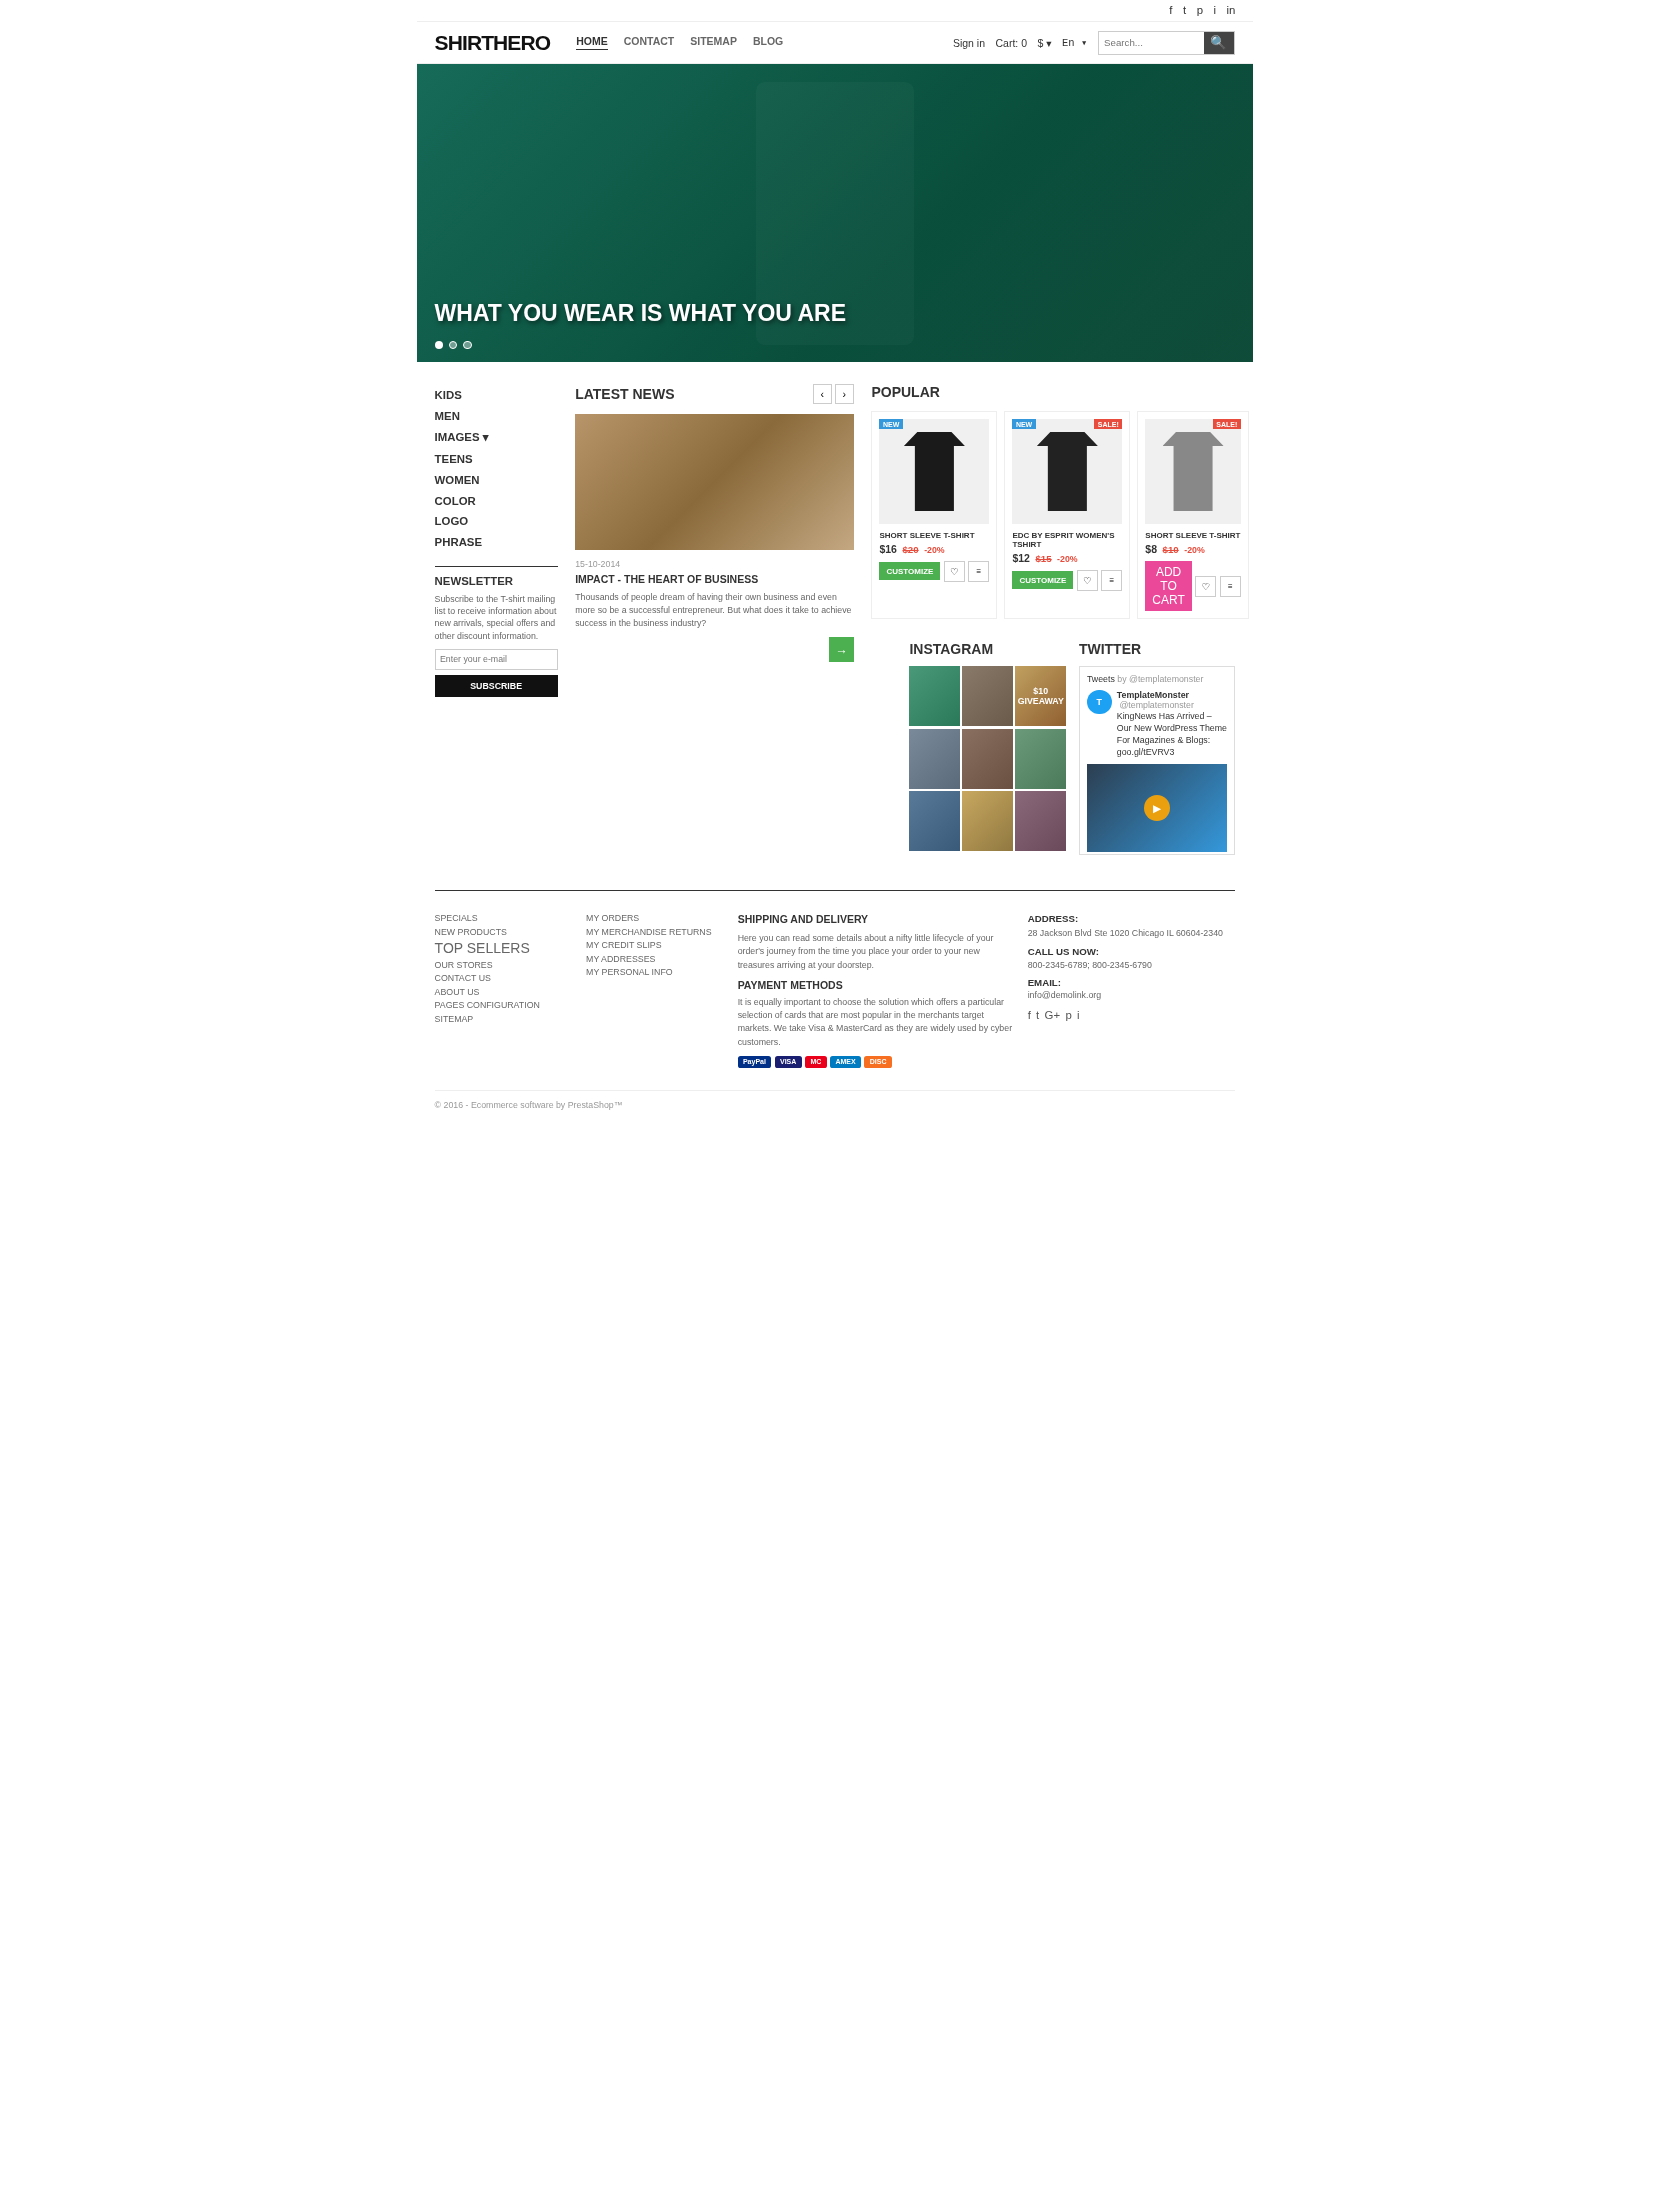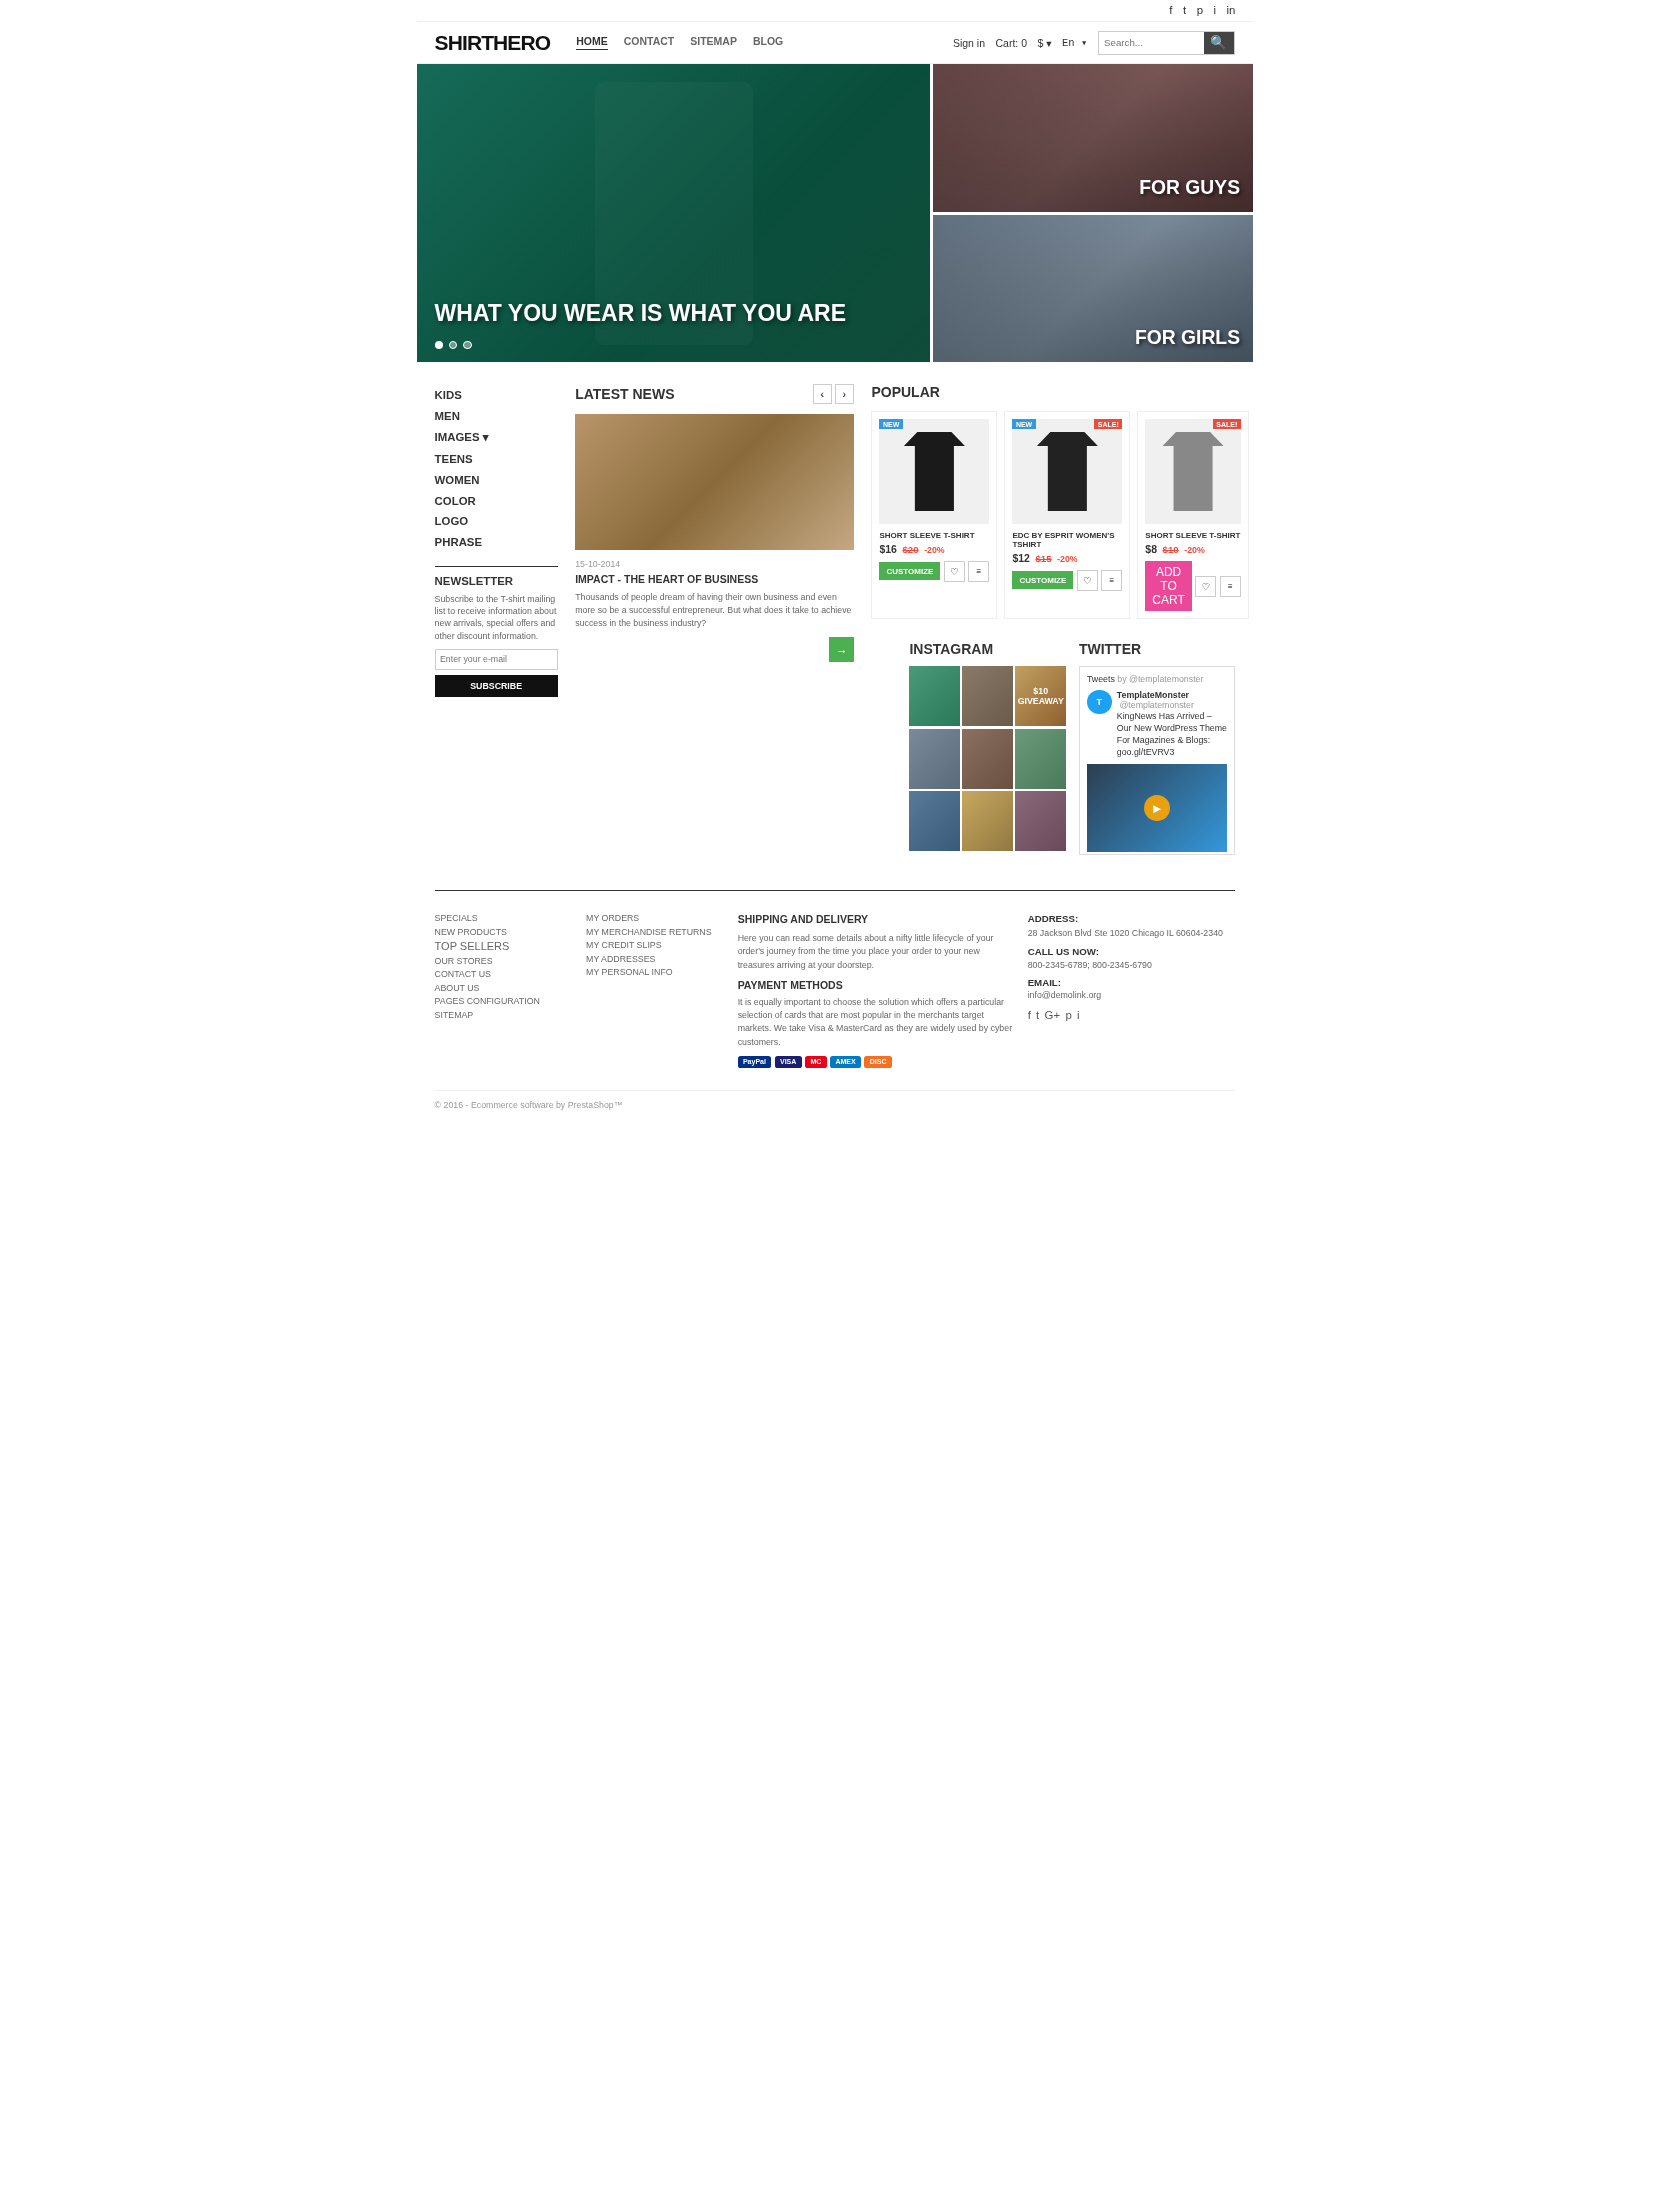--- a/index.html
+++ b/index.html
@@ -43,30 +43,20 @@
     <div style="position:absolute;inset:0;display:flex;align-items:center;justify-content:center;opacity:0.3;">
       <div style="width:158px;height:263px;background:rgba(255,255,255,0.1);border-radius:8.8px;"></div>
     </div>
     <div style="position:absolute;bottom:35px;left:17.6px;">
       <h1 style="color:#fff;font-size:23px;font-weight:900;text-transform:uppercase;line-height:1.2;text-shadow:1.8px 1.8px 5.3px rgba(0,0,0,0.6);">WHAT YOU WEAR IS WHAT YOU ARE</h1>
     </div>
     <div style="position:absolute;bottom:13px;left:17.6px;display:flex;gap:5.3px;">
       <span style="width:8.8px;height:8.8px;border-radius:50%;background:#fff;display:inline-block;"></span>
       <span style="width:8.8px;height:8.8px;border-radius:50%;background:rgba(255,255,255,0.4);border:0.9px solid #fff;display:inline-block;"></span>
       <span style="width:8.8px;height:8.8px;border-radius:50%;background:rgba(255,255,255,0.4);border:0.9px solid #fff;display:inline-block;"></span>
-    </div>
-  </div>
-  <div style="display:flex;flex-direction:column;gap:2.6px;width:320px;">
-    <div style="flex:1;background:linear-gradient(135deg,#6a5050,#8a6a6a,#5a4040);min-height:147px;display:flex;align-items:flex-end;justify-content:flex-end;padding:13px;position:relative;overflow:hidden;">
-      <div style="position:absolute;inset:0;background:linear-gradient(180deg,rgba(80,40,40,0.3),rgba(40,20,20,0.5));"></div>
-      <span style="color:#fff;font-size:19.3px;font-weight:900;text-transform:uppercase;text-shadow:1.8px 1.8px 4.4px rgba(0,0,0,0.7);position:relative;z-index:1;">FOR GUYS</span>
-    </div>
-    <div style="flex:1;background:linear-gradient(135deg,#6a7a8a,#8a9aaa,#5a6a7a);min-height:147px;display:flex;align-items:flex-end;justify-content:flex-end;padding:13px;position:relative;overflow:hidden;">
-      <div style="position:absolute;inset:0;background:linear-gradient(180deg,rgba(60,70,80,0.2),rgba(40,50,60,0.5));"></div>
-      <span style="color:#fff;font-size:19.3px;font-weight:900;text-transform:uppercase;text-shadow:1.8px 1.8px 4.4px rgba(0,0,0,0.7);position:relative;z-index:1;">FOR GIRLS</span>
     </div>
   </div>
 </div>
 
 <div style="display:flex;gap:17.6px;padding:0 17.6px;">
 
   <div style="width:123px;flex-shrink:0;">
     <ul style="list-style:none;margin-bottom:13px;">
       <li style="padding:4.4px 0;font-size:11.4px;font-weight:700;text-transform:uppercase;cursor:pointer;">KIDS</li>
       <li style="padding:4.4px 0;font-size:11.4px;font-weight:700;text-transform:uppercase;cursor:pointer;">MEN</li>
@@ -222,21 +212,21 @@
   </div>
 </div>
 
 <div style="margin-top:35px;">
   <hr style="border:none;border-top:1.8px solid #333;margin:0 17.6px;">
   <div style="display:flex;gap:13px;padding:22px 17.6px;">
 
     <div style="flex:1;">
       <a style="display:block;font-size:8.8px;color:#666;text-decoration:none;text-transform:uppercase;margin-bottom:3.5px;cursor:pointer;">SPECIALS</a>
       <a style="display:block;font-size:8.8px;color:#666;text-decoration:none;text-transform:uppercase;margin-bottom:3.5px;cursor:pointer;">NEW PRODUCTS</a>
-      <a style="display:block;font-size:11px;color:#666;text-decoration:none;text-transform:uppercase;margin-bottom:3.5px;cursor:pointer;">TOP SELLERS</a>
+      <a style="display:block;font-size:14px;color:#666;text-decoration:none;text-transform:uppercase;margin-bottom:3.5px;cursor:pointer;">TOP SELLERS</a>
       <a style="display:block;font-size:8.8px;color:#666;text-decoration:none;text-transform:uppercase;margin-bottom:3.5px;cursor:pointer;">OUR STORES</a>
       <a style="display:block;font-size:8.8px;color:#666;text-decoration:none;text-transform:uppercase;margin-bottom:3.5px;cursor:pointer;">CONTACT US</a>
       <a style="display:block;font-size:8.8px;color:#666;text-decoration:none;text-transform:uppercase;margin-bottom:3.5px;cursor:pointer;">ABOUT US</a>
       <a style="display:block;font-size:8.8px;color:#666;text-decoration:none;text-transform:uppercase;margin-bottom:3.5px;cursor:pointer;">PAGES CONFIGURATION</a>
       <a style="display:block;font-size:8.8px;color:#666;text-decoration:none;text-transform:uppercase;margin-bottom:3.5px;cursor:pointer;">SITEMAP</a>
     </div>
 
     <div style="flex:1;">
       <a style="display:block;font-size:8.8px;color:#666;text-decoration:none;text-transform:uppercase;margin-bottom:3.5px;cursor:pointer;">MY ORDERS</a>
       <a style="display:block;font-size:8.8px;color:#666;text-decoration:none;text-transform:uppercase;margin-bottom:3.5px;cursor:pointer;">MY MERCHANDISE RETURNS</a>

